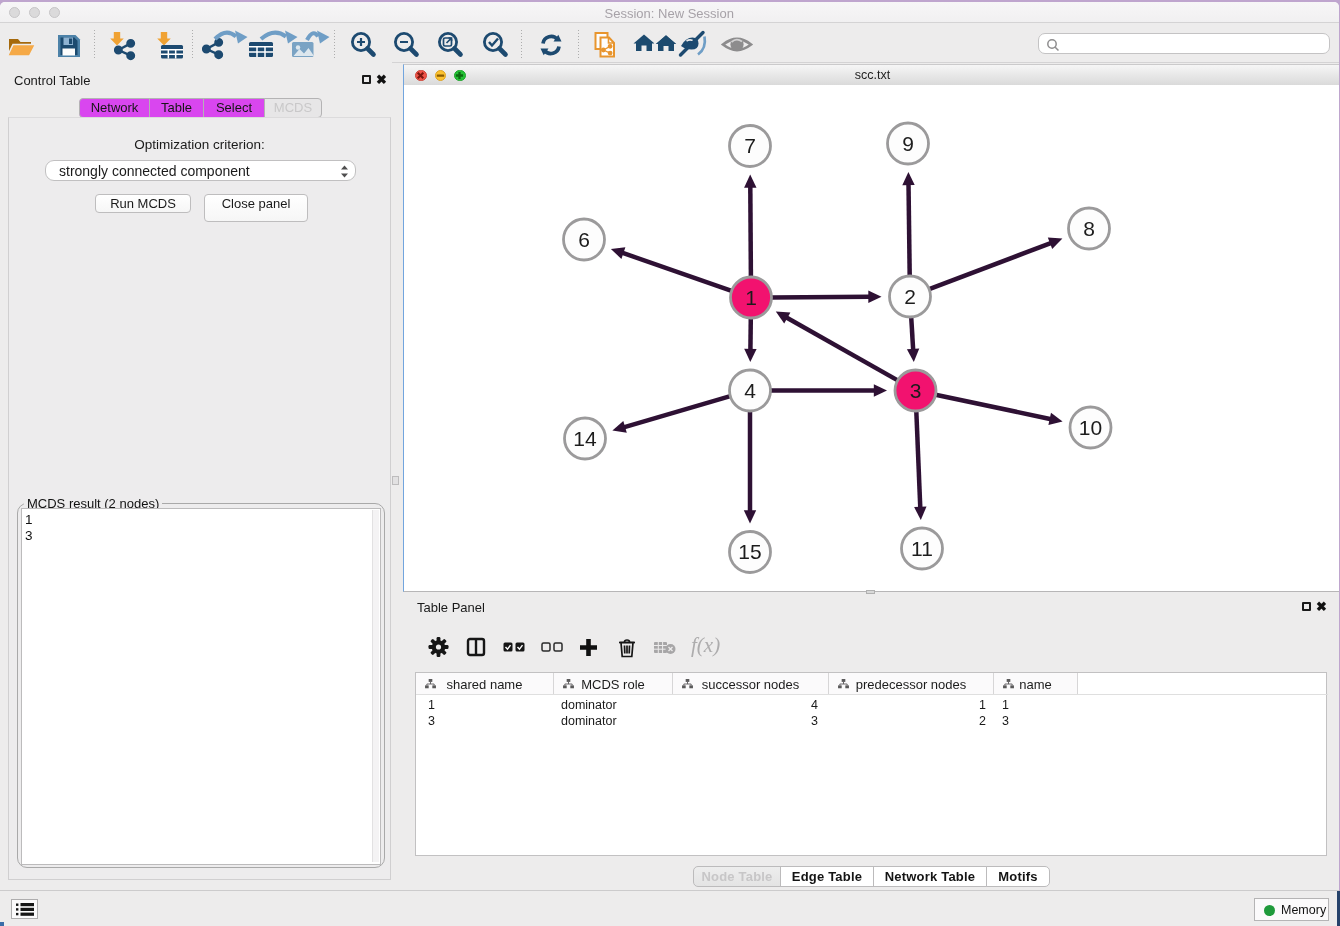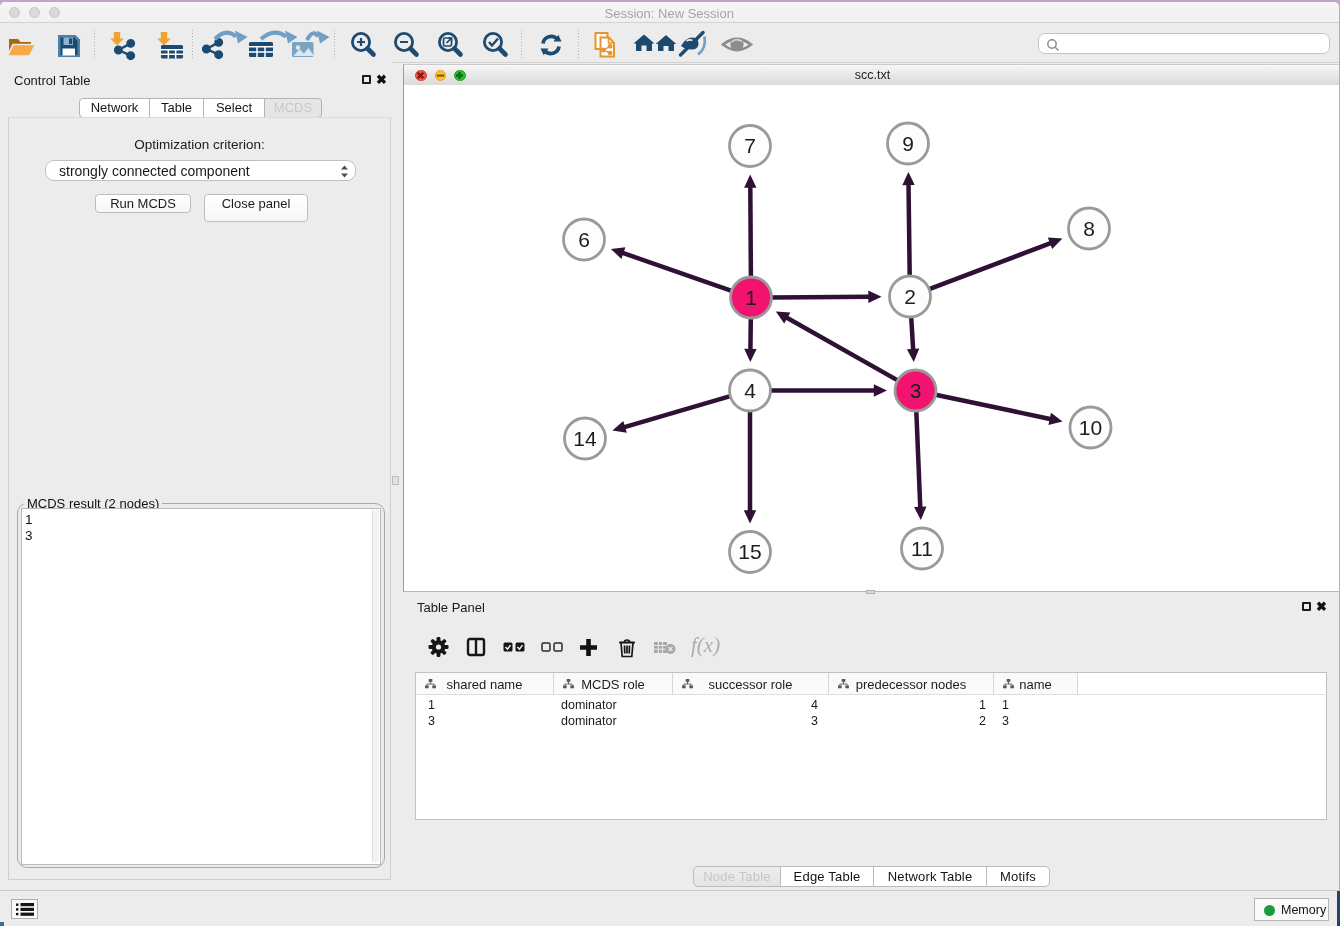--- a/index.html
+++ b/index.html
@@ -9,36 +9,36 @@
 .tl{position:absolute;top:5px;width:11px;height:11px;border-radius:50%;background:#dbdadb;border:1px solid #c6c5c6}
 #wtitle{position:absolute;top:4px;left:0;width:100%;text-align:center;font-size:13px;color:#a7a2a8}
 #toolbar{position:absolute;left:0;top:21px;width:100%;height:39px;background:#edecec}
 .tsep{position:absolute;top:7px;height:28px;width:1px;background-image:linear-gradient(#adadad 1px,transparent 1px);background-size:1px 3px}
 .tico{position:absolute;top:6px}
 #searchbox{position:absolute;left:1038px;top:10px;width:292px;height:20.5px;background:#fff;border:1px solid #c4c3c4;border-radius:7px}
 #cpanel{position:absolute;left:0;top:60px;width:392px;height:828px;background:#edecec}
 .phead{font-size:13px;color:#1a1a1a}
 .floatbtn{position:absolute;width:9px;height:9px;border:2px solid #1a1a1a;border-radius:1px}
 .closex{position:absolute;font-size:13px;font-weight:700;color:#111}
-.tab{position:absolute;top:0;height:19.5px;background:#ffffff;border:1px solid #b4b3b4;font-size:13px;color:#161616;text-align:center;line-height:18px}
+.tab{position:absolute;top:0;height:19.5px;background:#d946ef;border:1px solid #b4b3b4;font-size:13px;color:#161616;text-align:center;line-height:18px}
 #cpcontent{position:absolute;left:8px;top:55px;width:383px;height:763px;background:#edeced;border:1px solid #d0cfd0;border-top-color:#dcdbdc}
 .btn{position:absolute;background:linear-gradient(#ffffff,#f6f6f6);border:1px solid #bebdbe;border-radius:4px;font-size:13px;color:#1a1a1a;text-align:center;line-height:17px}
 #grpbox{position:absolute;left:8px;top:385px;width:368px;height:365px;border:1px solid #a9a9a9;border-radius:10px}
 #grplabel{position:absolute;left:6px;top:-8px;background:#edeced;padding:0 3px;font-size:13px;color:#111}
 #grpwhite{position:absolute;left:3px;top:4px;width:360px;height:357px;background:#fff;border:1px solid #bcbbbc}
 #netwin{position:absolute;left:403px;top:62px;width:938px;height:528px;border-left:1px solid #72a5de;border-top:1px solid #cbcacb;border-bottom:1px solid #b7b6b7;background:#fff}
 #nettitle{position:absolute;left:0;top:0;width:100%;height:21px;background:linear-gradient(#f6f6f6,#dadada);border-bottom:1px solid #a6a6a6}
 .mtl{position:absolute;top:4.5px;width:11.5px;height:11.5px;border-radius:50%;padding-top:0.8px}
 #netcanvas{position:absolute;left:0;top:20px;width:937px;height:506px;background:#fff}
 #tpanel{position:absolute;left:403px;top:595px;width:937px;height:293px;background:#edecec}
-#ttable{position:absolute;left:12px;top:75px;width:912px;height:148px;background:#fff;border:1px solid #c2c1c2}
+#ttable{position:absolute;left:12px;top:75px;width:912px;height:184px;background:#fff;border:1px solid #c2c1c2}
 .thcell{position:absolute;top:0;height:21px;border-right:1px solid #d7d6d7;background:#fbfafb}
 .thtxt{position:absolute;top:4px;width:100%;text-align:center;font-size:13px;color:#1c1c1c}
 .trow{position:absolute;font-size:12.5px;color:#1a1a1a}
-.btab{position:absolute;top:0;height:21px;font-size:13px;font-weight:400;letter-spacing:0.2px;text-align:center;line-height:19px;background:#fff;border:1px solid #bcbbbc;color:#141414}
+.btab{position:absolute;top:0;height:21px;font-size:13px;font-weight:700;letter-spacing:0.2px;text-align:center;line-height:19px;background:#fff;border:1px solid #bcbbbc;color:#141414}
 #statusbar{position:absolute;left:0;top:888px;width:100%;height:36px;background:#edecec;border-top:1px solid #cccbcc}
 svg{display:block}
 </style></head>
 <body>
 <div id="win">
   <div id="titlebar">
     <div class="tl" style="left:9px"></div>
     <div class="tl" style="left:29px"></div>
     <div class="tl" style="left:49px"></div>
     <div id="wtitle">Session: New Session</div>
@@ -375,21 +375,21 @@
             </g>
             <g stroke="#5a595a" stroke-width="1">
               <line x1="6" y1="3" x2="6" y2="5.5"></line>
               <line x1="2" y1="5.5" x2="10" y2="5.5"></line>
               <line x1="2" y1="5.5" x2="2" y2="7"></line>
               <line x1="10" y1="5.5" x2="10" y2="7"></line>
             </g>
           </svg>
         </div>
         <div class="thcell" style="left:257px;width:156px">
-          <div class="thtxt">successor role</div>
+          <div class="thtxt">successor nodes</div>
           <svg style="position:absolute;left:9px;top:6px" width="11" height="10" viewBox="0 0 12 11">
             <g fill="#5a595a">
               <rect x="4" y="0" width="4" height="3.2"></rect>
               <rect x="0" y="7" width="4" height="3.2"></rect>
               <rect x="8" y="7" width="4" height="3.2"></rect>
             </g>
             <g stroke="#5a595a" stroke-width="1">
               <line x1="6" y1="3" x2="6" y2="5.5"></line>
               <line x1="2" y1="5.5" x2="10" y2="5.5"></line>
               <line x1="2" y1="5.5" x2="2" y2="7"></line>

